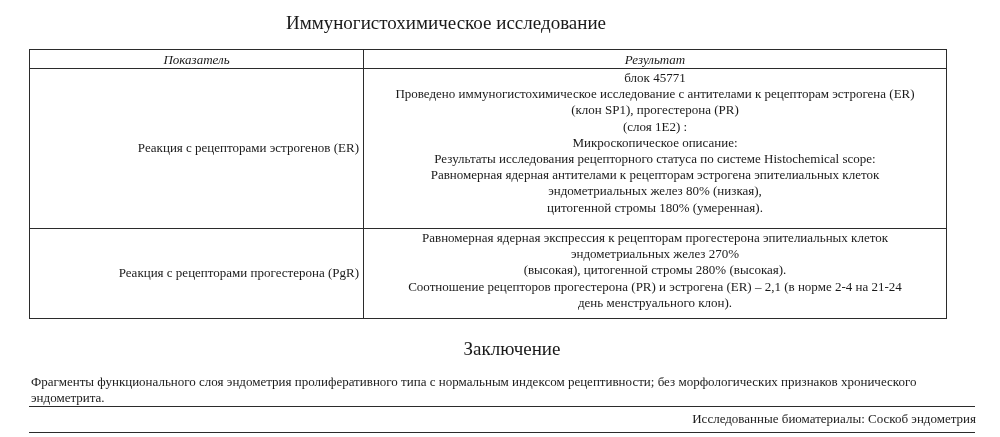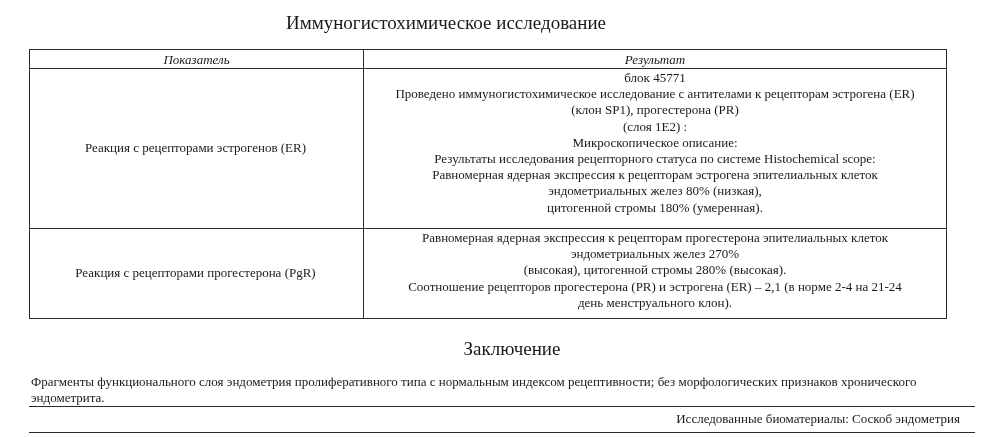--- a/index.html
+++ b/index.html
@@ -40,21 +40,21 @@
     }
     .report-table th {
       font-weight: normal;
       font-style: italic;
       height: 18px;
       line-height: 17px;
       text-align: center;
     }
     .col-indicator { width: 325px; }
     .cell-indicator {
-      text-align: center;
+      text-align: right;
       vertical-align: middle;
       padding-left: 2px !important;
       margin-top: 40px;
     }
     .cell-result {
       text-align: center;
       vertical-align: top;
       padding-top: 1px !important;
     }
     .row-er .cell-indicator,
@@ -84,21 +84,21 @@
       position: absolute;
       left: 29px;
       width: 946px;
       height: 0;
       border-top: 1.5px solid #2b2b2b;
     }
     .rule-1 { top: 406px; }
     .rule-2 { top: 432px; }
     .biomaterial {
       position: absolute;
-      right: 40px;
+      right: 24px;
       top: 411px;
       font-size: 13px;
       line-height: 16px;
       text-align: left;
     }
   </style>
 </head>
 <body>
 
 <div class="title">Иммуногистохимическое исследование</div>
@@ -113,21 +113,21 @@
   <tbody>
     <tr class="row-er">
       <td class="cell-indicator">Реакция с рецепторами эстрогенов (ER)</td>
       <td class="cell-result">
         <span class="line">блок 45771</span>
         <span class="line">Проведено иммуногистохимическое исследование с антителами к рецепторам эстрогена (ER)</span>
         <span class="line">(клон SP1), прогестерона (PR)</span>
         <span class="line">(слоя 1E2) :</span>
         <span class="line">Микроскопическое описание:</span>
         <span class="line">Результаты исследования рецепторного статуса по системе Histochemical scope:</span>
-        <span class="line">Равномерная ядерная экспрессия к рецепторам эстрогена эпителиальных клеток</span>
+        <span class="line">Равномерная ядерная антителами к рецепторам эстрогена эпителиальных клеток</span>
         <span class="line">эндометриальных желез 80% (низкая),</span>
         <span class="line">цитогенной стромы 180% (умеренная).</span>
       </td>
     </tr>
     <tr class="row-pgr">
       <td class="cell-indicator">Реакция с рецепторами прогестерона (PgR)</td>
       <td class="cell-result">
         <span class="line">Равномерная ядерная экспрессия к рецепторам прогестерона эпителиальных клеток</span>
         <span class="line">эндометриальных желез 270%</span>
         <span class="line">(высокая), цитогенной стромы 280% (высокая).</span>

